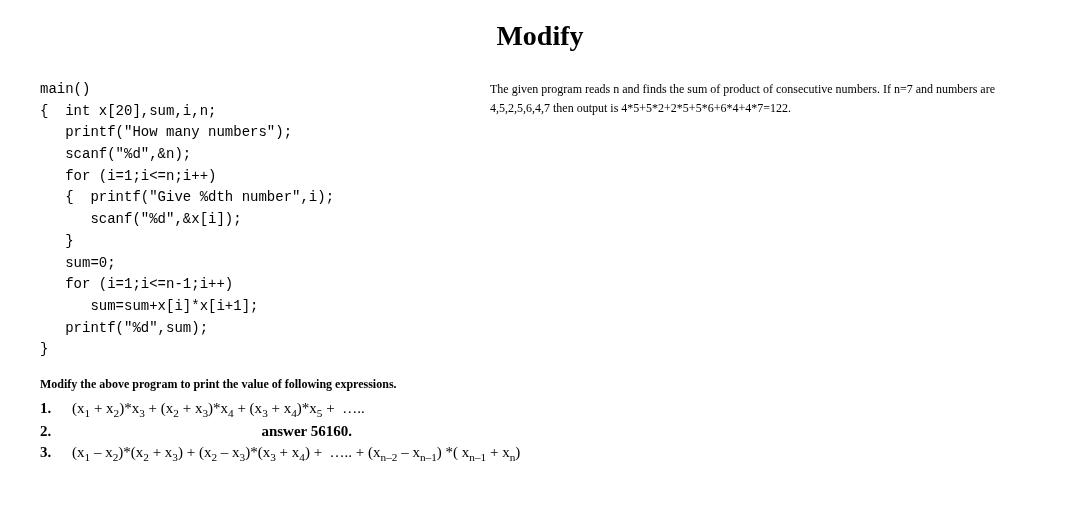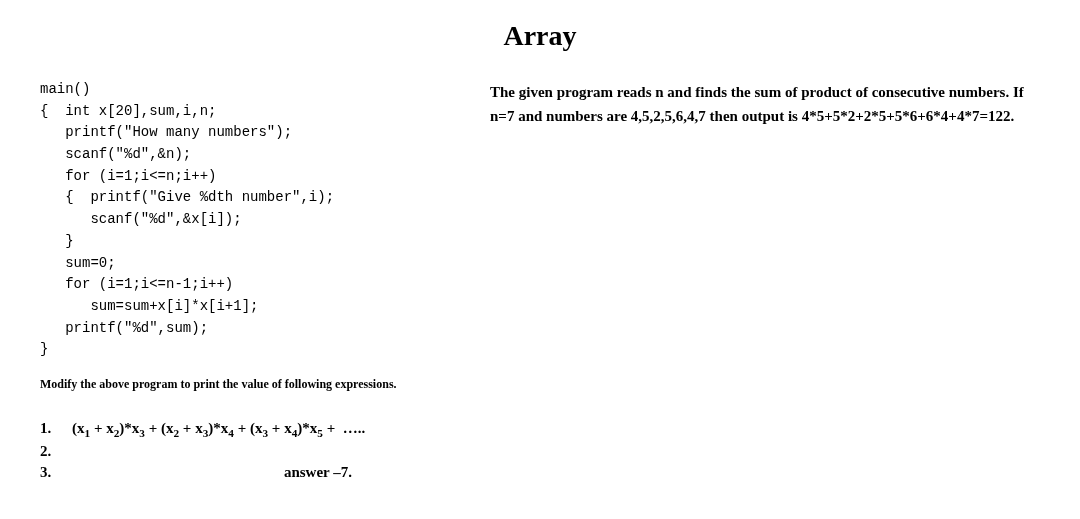--- a/index.html
+++ b/index.html
@@ -46,24 +46,24 @@
 
     .code-block {
       font-family: 'Courier New', Courier, monospace;
       font-size: 14px;
       line-height: 1.55;
       white-space: pre;
     }
 
     .description-section {
       flex: 1;
-      font-size: 15px;
+      font-size: 12px;
       line-height: 1.6;
       font-family: 'Times New Roman', Times, serif;
-      font-weight: bold;
+      font-weight: normal;
       padding-top: 10px;
     }
 
     .exercises-section {
       margin-top: 10px;
       font-family: 'Times New Roman', Times, serif;
     }
 
     .exercises-title {
       font-size: 12px;
@@ -83,40 +83,39 @@
       gap: 10px;
     }
 
     .exercise-num {
       font-weight: bold;
       min-width: 22px;
     }
 
     .exercise-expr {
       flex: 1;
-      font-weight: bold;
-      margin-top: 20px;
+      font-weight: normal;
     }
 
     .exercise-answer {
       font-weight: bold;
       text-align: right;
       min-width: 280px;
     }
 
     sub, sup {
       font-size: 0.75em;
     }
   </style>
 </head>
 <body>
 
 <div class="page-container">
 
-  <h1 class="page-title">Array</h1>
+  <h1 class="page-title">Modify</h1>
 
   <div class="main-content">
 
     <div class="code-section">
       <div class="code-block">main()
 {&nbsp;&nbsp;int x[20],sum,i,n;
 &nbsp;&nbsp;&nbsp;printf("How many numbers");
 &nbsp;&nbsp;&nbsp;scanf("%d",&amp;n);
 &nbsp;&nbsp;&nbsp;for (i=1;i&lt;=n;i++)
 &nbsp;&nbsp;&nbsp;{&nbsp;&nbsp;printf("Give %dth number",i);
@@ -144,23 +143,26 @@
 
       <li class="exercise-item">
         <span class="exercise-num">1.</span>
         <span class="exercise-expr">
           (x<sub>1</sub> + x<sub>2</sub>)*x<sub>3</sub> + (x<sub>2</sub> + x<sub>3</sub>)*x<sub>4</sub> + (x<sub>3</sub> + x<sub>4</sub>)*x<sub>5</sub> + &nbsp;…..
         </span>
       </li>
 
       <li class="exercise-item">
         <span class="exercise-num">2.</span>
+        <span class="exercise-answer">answer 56160.</span>
       </li>
 
       <li class="exercise-item">
         <span class="exercise-num">3.</span>
-        <span class="exercise-answer">answer –7.</span>
+        <span class="exercise-expr">
+          (x<sub>1</sub> – x<sub>2</sub>)*(x<sub>2</sub> + x<sub>3</sub>) + (x<sub>2</sub> – x<sub>3</sub>)*(x<sub>3</sub> + x<sub>4</sub>) + &nbsp;….. + (x<sub>n–2</sub> – x<sub>n–1</sub>) *( x<sub>n–1</sub> + x<sub>n</sub>)
+        </span>
       </li>
 
     </ul>
   </div>
 
 </div>
 
 </body></html>

